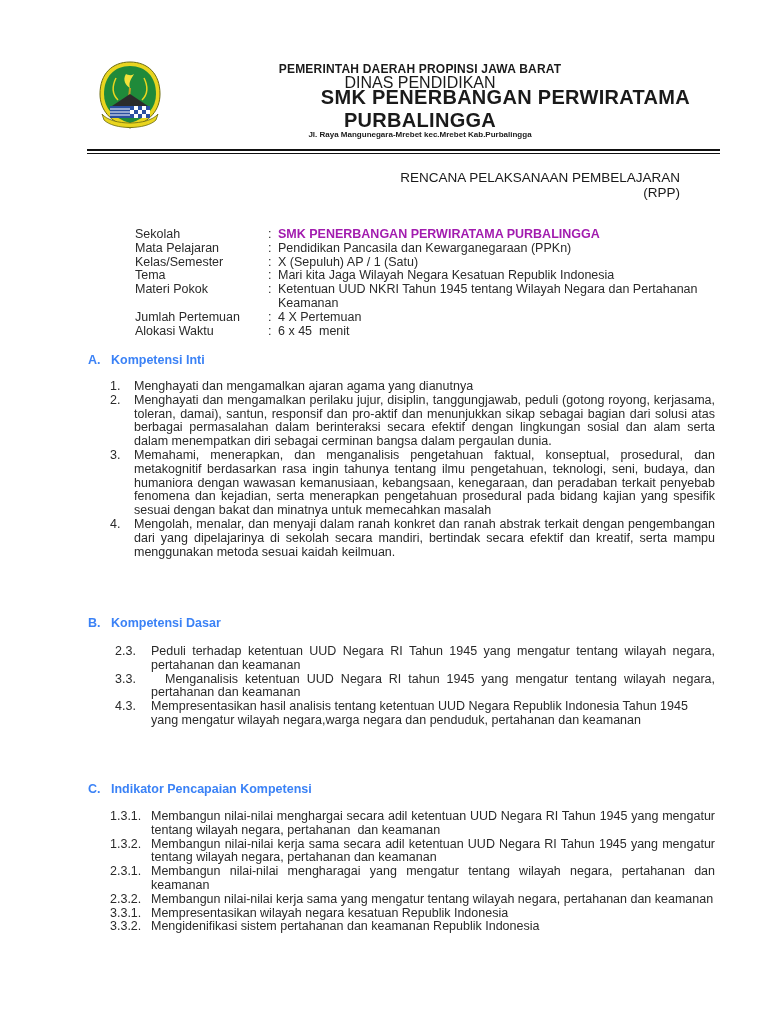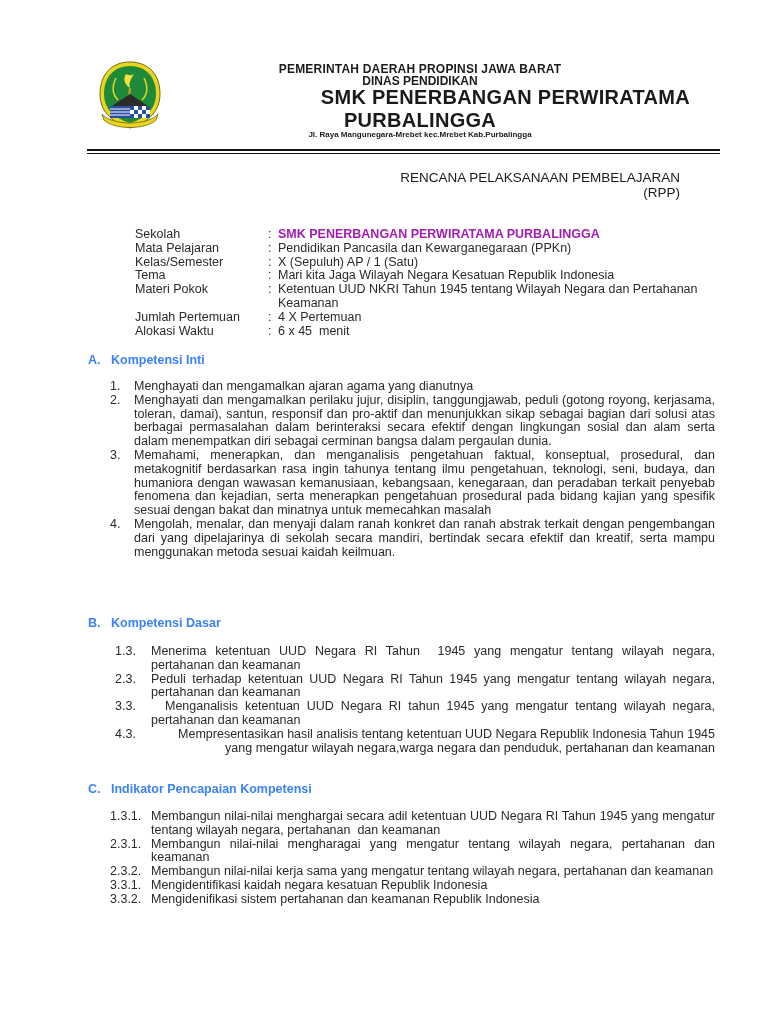--- a/index.html
+++ b/index.html
@@ -6,21 +6,21 @@
   body {
     width: 768px; height: 1024px; position: relative; overflow: hidden;
     font-family: "Liberation Sans", "DejaVu Sans", sans-serif;
     color: #1a1a1a;
   }
   .logo {
     position: absolute; left: 96px; top: 60px; width: 68px; height: 72px;
   }
   .kop { position: absolute; left: 150px; width: 540px; text-align: center; font-weight: bold; }
   .kop-line1 { top: 62px; font-size: 12px; font-weight: bold; letter-spacing: 0.2px; }
-  .kop-line2 { top: 74px; font-size: 12px; font-weight: bold; }
+  .kop-line2 { top: 74px; font-size: 16px; font-weight: normal; }
   .kop-line3 { top: 86px; font-size: 20px; font-weight: bold; letter-spacing: 0.3px; text-align: right; }
   .kop-line4 { top: 109px; font-size: 20px; font-weight: bold; letter-spacing: 0.3px; }
   .kop-line5 { top: 130px; font-size: 8px; }
   .divider {
     position: absolute; left: 87px; top: 149px; width: 633px; height: 5px;
     border-top: 2px solid #111; border-bottom: 1px solid #111; box-sizing: border-box;
   }
   .title { position: absolute; left: 120px; width: 560px; text-align: right; font-size: 13.5px; }
   .title1 { top: 170px; }
   .title2 { top: 185px; }
@@ -135,54 +135,54 @@
     <span class="num">4.</span>
     <span class="txt">Mengolah, menalar, dan menyaji dalam ranah konkret dan ranah abstrak terkait dengan pengembangan dari yang dipelajarinya di sekolah secara mandiri, bertindak secara efektif dan kreatif, serta mampu menggunakan metoda sesuai kaidah keilmuan.</span>
   </div>
 </div>
 
 <div class="section-head" style="top:616px">
   <span class="letter">B.</span><span>Kompetensi Dasar</span>
 </div>
 <div class="list kd" style="top:645px">
   <div class="li">
-    <span class="num">1.3.</span>
-    <span class="txt" style="white-space:pre-wrap">Menerima ketentuan UUD Negara RI Tahun  1945 yang mengatur tentang wilayah negara, pertahanan dan keamanan</span>
-  </div>
-  <div class="li">
     <span class="num">2.3.</span>
     <span class="txt">Peduli terhadap ketentuan UUD Negara RI Tahun 1945 yang mengatur tentang wilayah negara, pertahanan dan keamanan</span>
   </div>
   <div class="li">
     <span class="num">3.3.</span>
     <span class="txt" style="white-space:pre-wrap">  Menganalisis ketentuan UUD Negara RI tahun 1945 yang mengatur tentang wilayah negara,  pertahanan dan keamanan</span>
   </div>
   <div class="li">
     <span class="num">4.3.</span>
-    <span class="txt" style="text-align:right">Mempresentasikan hasil analisis tentang ketentuan UUD Negara Republik Indonesia Tahun 1945 yang mengatur wilayah negara,warga negara dan penduduk, pertahanan dan keamanan</span>
+    <span class="txt" style="text-align:left">Mempresentasikan hasil analisis tentang ketentuan UUD Negara Republik Indonesia Tahun 1945 yang mengatur wilayah negara,warga negara dan penduduk, pertahanan dan keamanan</span>
   </div>
 </div>
 
 <div class="section-head" style="top:782px">
   <span class="letter">C.</span><span>Indikator Pencapaian Kompetensi</span>
 </div>
 <div class="list ipk" style="top:810px">
   <div class="li">
     <span class="num">1.3.1.</span>
     <span class="txt" style="white-space:pre-wrap">Membangun nilai-nilai menghargai secara adil ketentuan UUD Negara RI Tahun 1945 yang mengatur tentang wilayah negara, pertahanan  dan keamanan</span>
   </div>
   <div class="li">
+    <span class="num">1.3.2.</span>
+    <span class="txt">Membangun nilai-nilai kerja sama secara adil ketentuan UUD Negara RI Tahun 1945 yang mengatur tentang wilayah negara, pertahanan dan keamanan</span>
+  </div>
+  <div class="li">
     <span class="num">2.3.1.</span>
     <span class="txt">Membangun nilai-nilai mengharagai yang mengatur tentang wilayah negara, pertahanan dan keamanan</span>
   </div>
   <div class="li">
     <span class="num">2.3.2.</span>
     <span class="txt">Membangun nilai-nilai kerja sama yang mengatur tentang wilayah negara, pertahanan dan keamanan</span>
   </div>
   <div class="li">
     <span class="num">3.3.1.</span>
-    <span class="txt">Mengidentifikasi kaidah negara kesatuan Republik Indonesia</span>
+    <span class="txt">Mempresentasikan wilayah negara kesatuan Republik Indonesia</span>
   </div>
   <div class="li">
     <span class="num">3.3.2.</span>
     <span class="txt">Mengidenifikasi sistem pertahanan dan keamanan Republik Indonesia</span>
   </div>
 </div>
 
 </body></html>

